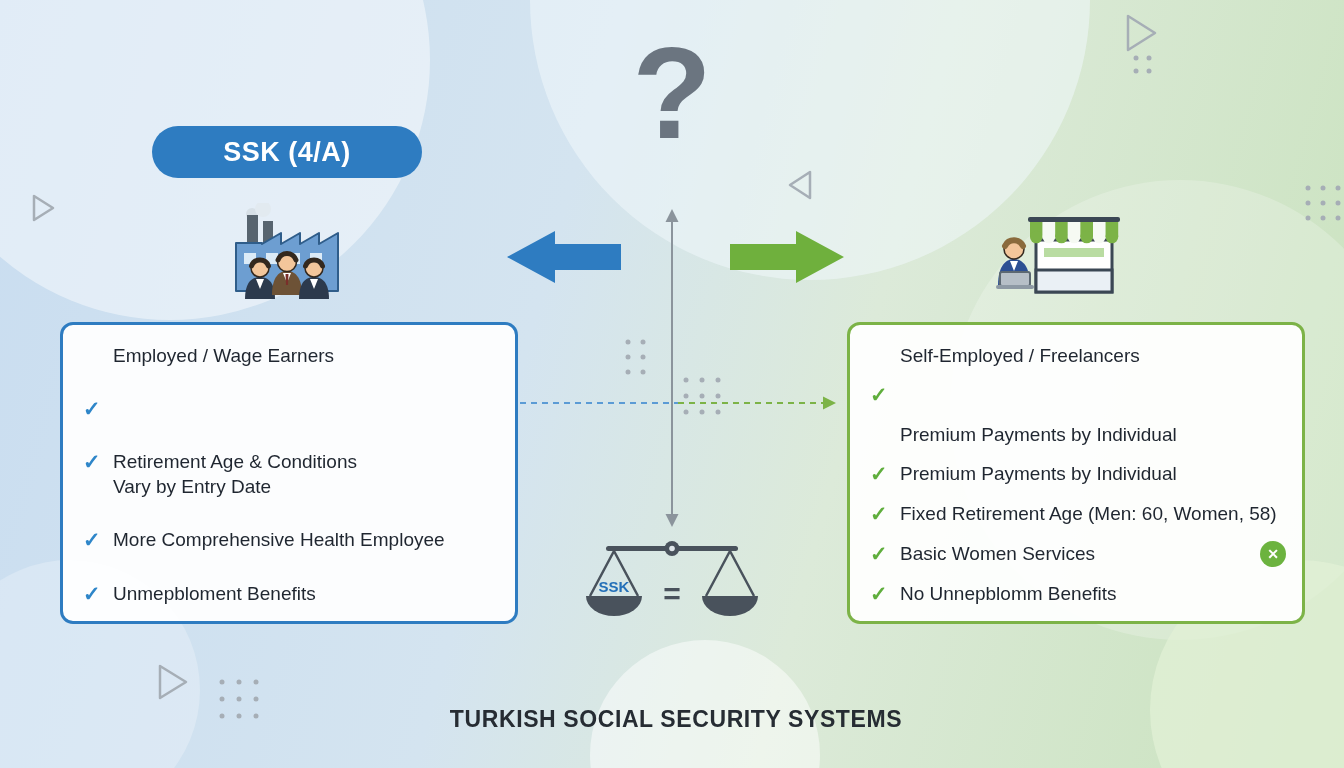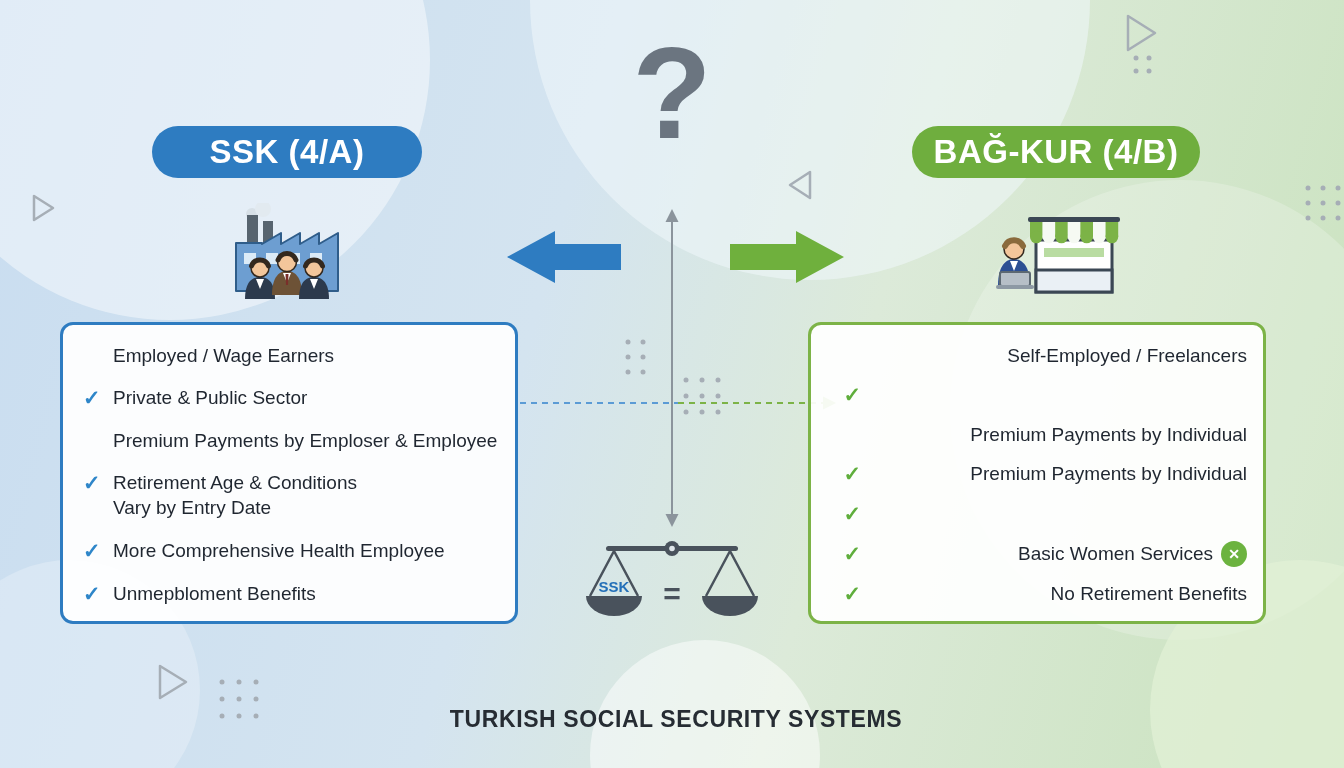--- a/index.html
+++ b/index.html
@@ -16,31 +16,31 @@
   .c5{left:-60px;top:560px;width:260px;height:260px;background:rgba(255,255,255,0.25);}
   .c6{left:950px;top:180px;width:460px;height:460px;background:rgba(255,255,255,0.22);}
   .svg-abs{position:absolute;}
   .decor-layer{position:absolute;left:0;top:0;pointer-events:none;}
   .qmark{
     position:absolute;left:0;right:0;top:22px;text-align:center;
     font-size:130px;font-weight:700;color:#6b7580;line-height:1.1;
   }
   .badge{
     position:absolute;height:52px;border-radius:26px;display:flex;align-items:center;
-    justify-content:center;color:#fff;font-size:33px;font-weight:700;letter-spacing:0.5px;
+    justify-content:center;color:#fff;font-size:27px;font-weight:700;letter-spacing:0.5px;
   }
   .badge-left{left:152px;top:126px;width:270px;background:#2e7cc1;}
   .badge-right{left:912px;top:126px;width:288px;background:#6fae3e;}
   .panel{
     position:absolute;top:322px;width:458px;height:302px;box-sizing:border-box;
     background:rgba(255,255,255,0.93);border-radius:13px;
     padding:18px 16px 14px 20px;display:flex;flex-direction:column;justify-content:space-between;
   }
   .panel-left{left:60px;border:3px solid #2e7cc1;}
-  .panel-right{left:808px;border:3px solid #7cb347;text-align:right;}
+  .panel-right{left:847px;border:3px solid #7cb347;}
   .item{display:flex;align-items:flex-start;font-size:19px;color:#1f2630;}
   .check{width:30px;flex:0 0 30px;font-size:21px;font-weight:700;line-height:1.25;}
   .check:empty{visibility:hidden;}
   .panel-left .check{color:#2e86c9;}
   .panel-right .check{color:#5fae3c;}
   .txt{white-space:pre-line;line-height:1.32;flex:1;}
   .x-badge{
     margin-left:8px;flex:0 0 26px;width:26px;height:26px;border-radius:50%;
     background:#6cb33f;color:#fff;display:flex;align-items:center;justify-content:center;
     font-size:14px;font-weight:700;align-self:center;
@@ -107,21 +107,20 @@
         <circle cx="256" cy="699" r="2.5"></circle>
       <circle cx="222" cy="716" r="2.5"></circle>
         <circle cx="239" cy="716" r="2.5"></circle>
         <circle cx="256" cy="716" r="2.5"></circle>
     </g>
   </svg>
 
   <div class="qmark">?</div>
 
   <div class="badge badge-left">SSK (4/A)</div>
-  <div class="badge badge-right">BAĞ-KUR (4/B)</div>
 
   <svg class="svg-abs" style="left:222px;top:203px" width="130" height="100" viewBox="0 0 130 100">
     <circle cx="30" cy="11" r="6" fill="#d7e0e7"></circle>
     <circle cx="41" cy="6" r="8" fill="#e2eaf0"></circle>
     <rect x="25" y="12" width="11" height="28" fill="#57646f"></rect>
     <rect x="41" y="18" width="10" height="22" fill="#57646f"></rect>
     <path d="M14,40 L14,88 L116,88 L116,30 L97,41 L97,30 L78,41 L78,30 L59,41 L59,30 L40,41 L40,40 Z" fill="#6d9ed1" stroke="#2f5d8a" stroke-width="2" stroke-linejoin="round"></path>
     <rect x="22" y="50" width="12" height="11" fill="#dcebf7"></rect>
     <rect x="44" y="50" width="12" height="11" fill="#dcebf7"></rect>
     <rect x="66" y="50" width="12" height="11" fill="#dcebf7"></rect>
@@ -209,25 +208,20 @@
     <text x="88" y="66" text-anchor="middle" font-size="30" font-weight="bold" fill="#49525c">=</text>
   </svg>
 
   <div class="panel panel-left">
     <div class="item">
       <span class="check"></span>
       <span class="txt">Employed / Wage Earners</span>
     </div>
     <div class="item">
       <span class="check">✓</span>
-      <span class="txt">Private &amp; Public Sector</span>
-    </div>
-    <div class="item">
-      <span class="check"></span>
-      <span class="txt">Premium Payments by Emploser &amp; Employee</span>
     </div>
     <div class="item">
       <span class="check">✓</span>
       <span class="txt">Retirement Age &amp; Conditions
 Vary by Entry Date</span>
     </div>
     <div class="item">
       <span class="check">✓</span>
       <span class="txt">More Comprehensive Health Employee</span>
     </div>
@@ -248,27 +242,28 @@
     <div class="item">
       <span class="check"></span>
       <span class="txt">Premium Payments by Individual</span>
     </div>
     <div class="item">
       <span class="check">✓</span>
       <span class="txt">Premium Payments by Individual</span>
     </div>
     <div class="item">
       <span class="check">✓</span>
+      <span class="txt">Fixed Retirement Age (Men: 60, Women, 58)</span>
     </div>
     <div class="item">
       <span class="check">✓</span>
       <span class="txt">Basic Women Services</span>
       <span class="x-badge">✕</span>
     </div>
     <div class="item">
       <span class="check">✓</span>
-      <span class="txt">No Retirement Benefits</span>
+      <span class="txt">No Unnepblomm Benefits</span>
     </div>
   </div>
 
   <div class="footer-title">TURKISH SOCIAL SECURITY SYSTEMS</div>
 
 </div>
 
 </body></html>

